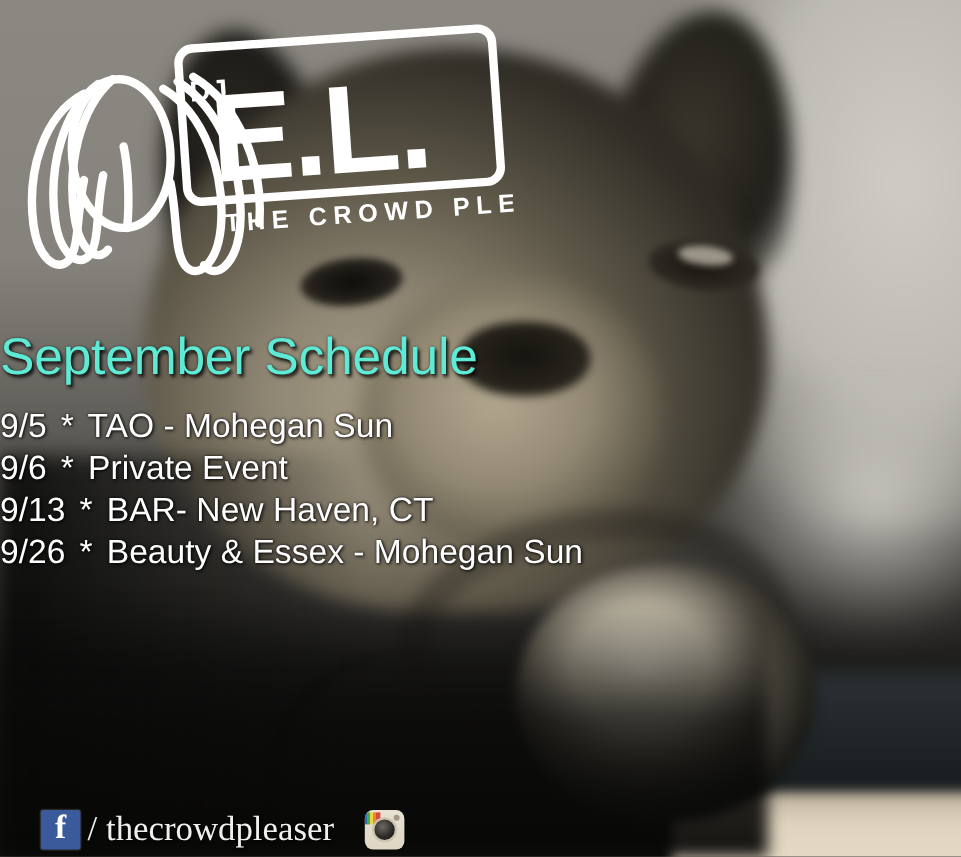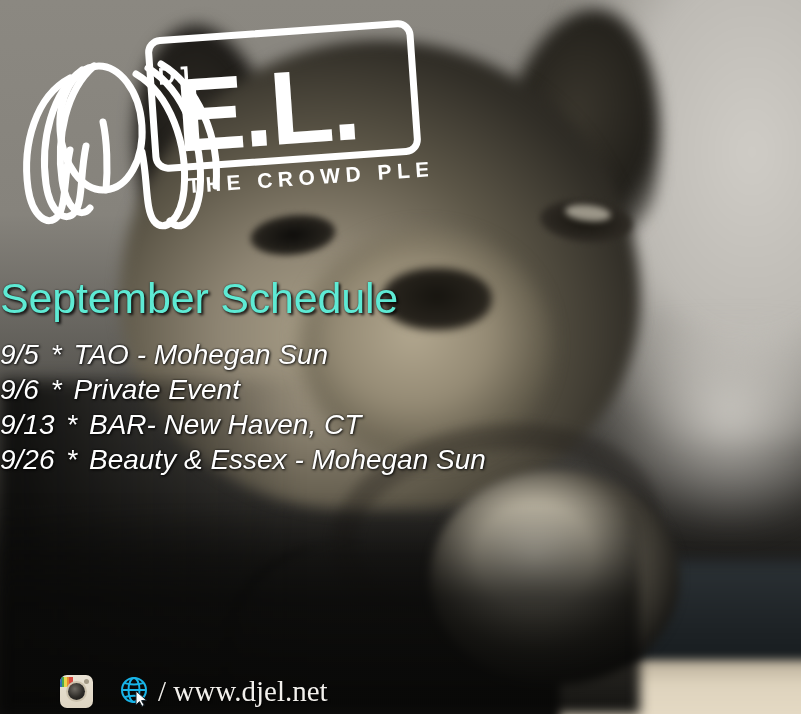--- a/index.html
+++ b/index.html
@@ -122,21 +122,20 @@
   .headline{
     position:absolute;left:0;top:274px;
     font-size:43px;font-weight:400;color:#5eead4;letter-spacing:-.2px;
     text-shadow:2px 2px 3px rgba(0,0,0,.85), 0 0 2px rgba(0,0,0,.6);
     white-space:nowrap;
   }
   .schedule{position:absolute;left:0;top:337px;width:620px;}
   .sched-line{
     font-size:28px;color:#ffffff;line-height:35px;white-space:nowrap;
     text-shadow:1px 1px 3px rgba(0,0,0,.9), 0 0 2px rgba(0,0,0,.7);
-    font-style:italic;
   }
   .sched-line .date{display:inline-block;}
   .sched-line .star{display:inline-block;padding:0 4px;}
 
   
   .footer{
     position:absolute;left:0;top:668px;width:801px;height:46px;
     display:flex;align-items:center;
     font-family:"Liberation Serif", serif;
   }
@@ -242,43 +241,32 @@
     <div class="sched-line">
       <span class="date">9/26</span>
       <span class="star">*</span>
       <span class="evt">Beauty &amp; Essex - Mohegan Sun</span>
     </div>
   </div>
 
   <div class="footer">
     <div class="spacer-a"></div>
 
+    <div class="social">
+      <span class="ic fb"></span>
+      <span class="handle">/ thecrowdpleaser</span>
+    </div>
 
     <div class="spacer-b"></div>
 
     <div class="social">
       <span class="ic ig">
         <span class="stripe"></span>
         <span class="lens"></span>
         <span class="flash"></span>
       </span>
     </div>
 
     <div class="spacer-b"></div>
 
-    <div class="social">
-      <span class="ic globe">
-        <svg width="33" height="33" viewBox="0 0 33 33" aria-hidden="true">
-          <g fill="none" stroke="#18b4e8" stroke-width="2">
-            <circle cx="15" cy="15" r="12"></circle>
-            <ellipse cx="15" cy="15" rx="5.5" ry="12"></ellipse>
-            <line x1="3" y1="15" x2="27" y2="15"></line>
-            <path d="M5.2 7.5 C9 10 21 10 24.8 7.5"></path>
-            <path d="M5.2 22.5 C9 20 21 20 24.8 22.5"></path>
-          </g>
-          <path d="M17 16 L17 30 L20.4 26.6 L23 31.4 L25.2 30.2 L22.6 25.6 L27.4 25.2 Z" fill="#ffffff" stroke="#16242e" stroke-width="1"></path>
-        </svg>
-      </span>
-      <span class="handle">/ www.djel.net</span>
-    </div>
   </div>
 
 </div>
 
 </body></html>

